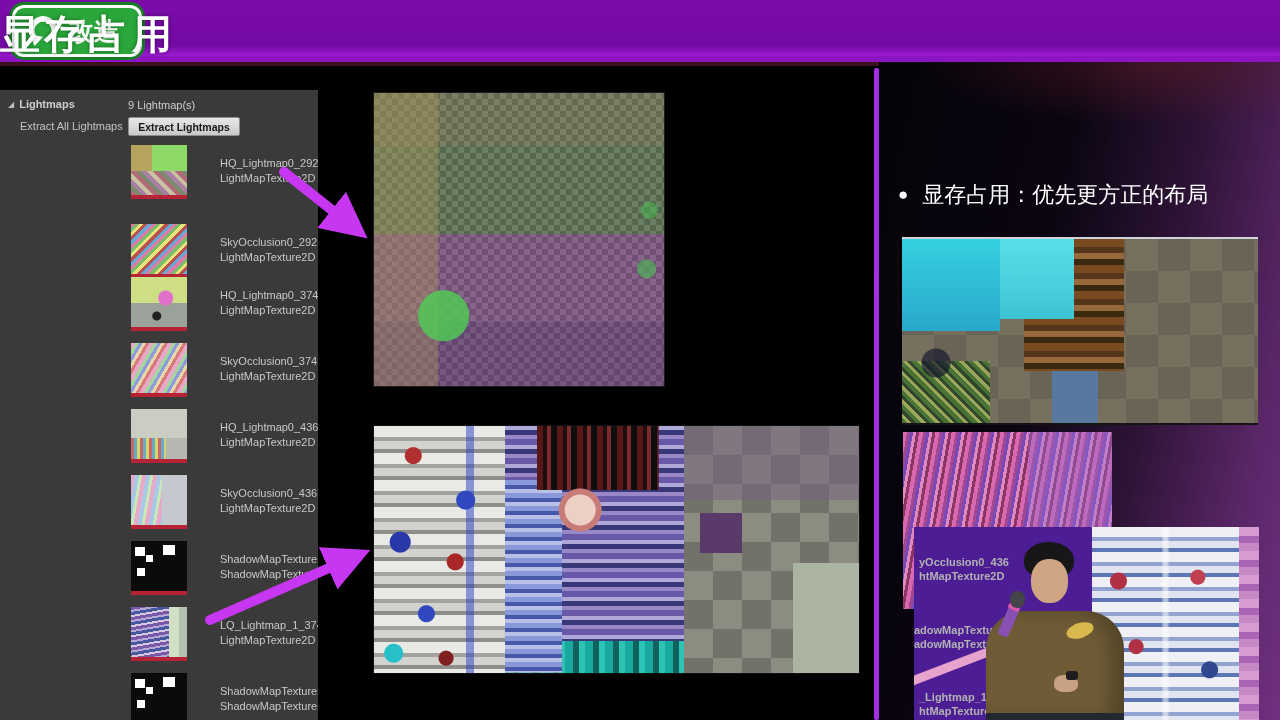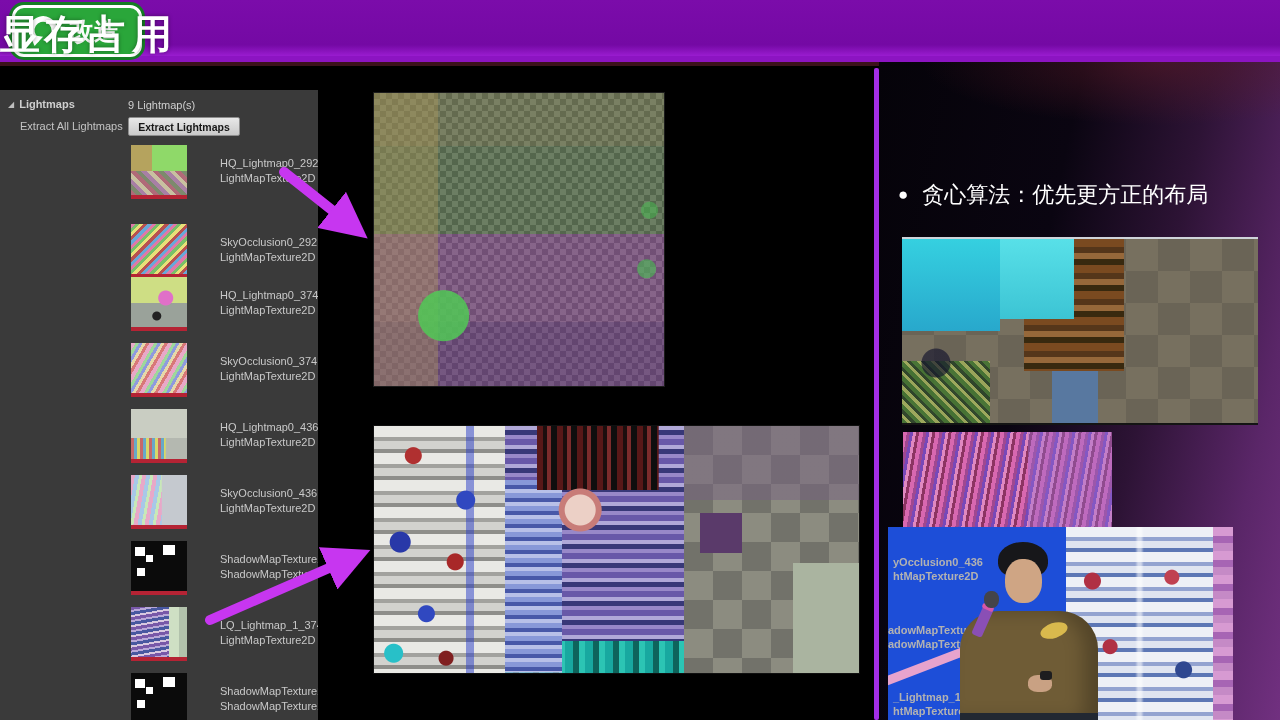--- a/index.html
+++ b/index.html
@@ -119,21 +119,21 @@
       repeating-conic-gradient(#77705f 0 25%,#6a6456 0 50%);
     background-size:98px 92px,74px 80px,auto,88px 62px,100px 132px,46px 88px,64px 64px;}
   .rimg2{position:absolute;left:903px;top:432px;width:209px;height:177px;
     background:
       linear-gradient(90deg,rgba(0,0,0,0) 0 60%,rgba(150,110,210,.4) 60% 100%),
       radial-gradient(circle at 86% 88%,#2cc04c 0 6px,rgba(0,0,0,0) 7px),
       radial-gradient(circle at 70% 80%,#2ca8c0 0 5px,rgba(0,0,0,0) 6px),
       repeating-linear-gradient(100deg,#d868b0 0 4px,#a04890 4px 7px,#7848b8 7px 10px,#e088c0 10px 13px,#8c3462 13px 16px);}
 
   
-  .video{position:absolute;left:888px;top:527px;width:345px;height:193px;background:#1d4ed8;overflow:hidden;}
+  .video{position:absolute;left:914px;top:527px;width:345px;height:193px;background:#4c1d95;overflow:hidden;}
   .vtext{position:absolute;color:#b2b2b2;font-size:11px;font-weight:bold;line-height:14px;white-space:nowrap;}
   .g1{left:5px;top:28px;} .g2{left:0px;top:96px;} .g3{left:5px;top:163px;}
   .varrow{position:absolute;left:-8px;top:152px;width:125px;height:9px;background:#e7a3cd;border-radius:4px;
           transform:rotate(-21deg);transform-origin:left center;}
   .vstripes{position:absolute;left:178px;top:0;width:147px;height:193px;
     background:
       linear-gradient(90deg,rgba(0,0,0,0) 47%,rgba(255,255,255,.55) 49% 51%,rgba(0,0,0,0) 53%),
       radial-gradient(circle at 18% 28%,#b03044 0 8px,rgba(0,0,0,0) 9px),
       radial-gradient(circle at 72% 26%,#c04050 0 7px,rgba(0,0,0,0) 8px),
       radial-gradient(circle at 30% 62%,#b03044 0 7px,rgba(0,0,0,0) 8px),
@@ -251,21 +251,21 @@
 
   <div class="tex-top"></div>
   <div class="tex-bottom">
     <div class="bt-left"></div>
     <div class="bt-mid"></div>
     <div class="bt-right"></div>
   </div>
 
   <div class="r-bullet">
     <span class="dot">●</span>
-    <span>贪心算法：优先更方正的布局</span>
+    <span>显存占用：优先更方正的布局</span>
   </div>
   <div class="rimg1"></div>
   <div class="rimg2"></div>
 
   <div class="video">
     <div class="vtext g1">
       <div>yOcclusion0_436</div>
       <div>htMapTexture2D</div>
     </div>
     <div class="vtext g2">

